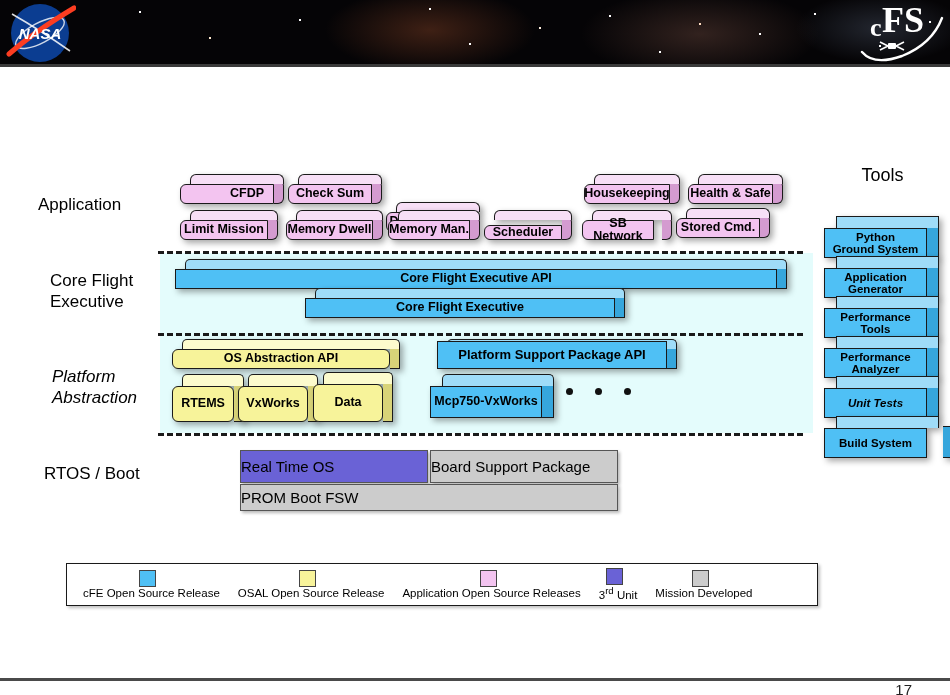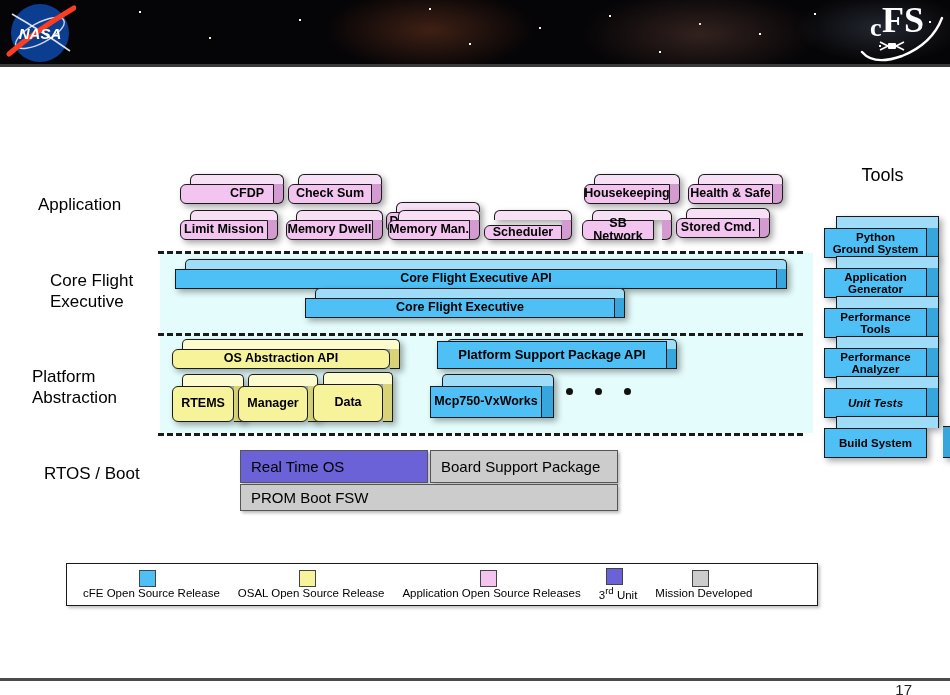--- a/index.html
+++ b/index.html
@@ -117,21 +117,20 @@
 
   .c-yellow .face { background: #f7f39a; border-radius: 6px; }
   .c-yellow .top  { background: #fcfbcd; }
   .c-yellow .side { background: #d8d378; }
 
   
   .flatbox {
     position: absolute;
     border: 1.4px solid #555;
     display: flex; align-items: center;
-    padding-left: 10px;
     font-size: 15px;
     color: #000;
     box-shadow: 2px 2px 3px rgba(0,0,0,.28);
   }
 
   
   #tools-title {
     position: absolute; left: 815px; top: 165px; width: 135px;
     text-align: center; font-size: 18px; color: #000;
   }
@@ -195,21 +194,21 @@
   </svg>
 
 
   <div class="row-label" style="left:38px; top:194px;">Application</div>
 
   <div class="row-label" style="left:50px; top:270px;">
     <div>Core Flight</div>
     <div>Executive</div>
   </div>
 
-  <div class="row-label" style="left:32px; top:366px;">
+  <div class="row-label" style="left:52px; top:366px;font-style:italic;">
     <div>Platform</div>
     <div>Abstraction</div>
   </div>
 
   <div class="row-label" style="left:44px; top:463px;">RTOS / Boot</div>
 
   <div id="layer-band"></div>
   <div class="dash-line" style="top:251px;"></div>
   <div class="dash-line" style="top:333px;"></div>
   <div class="dash-line" style="top:433px;"></div>
@@ -301,21 +300,21 @@
 
   <div class="box3d c-yellow" style="left:172px; top:374px; width:72px; height:48px;">
     <div class="top" style="width:62px; height:12px; margin-left:10px; border-radius:5px 5px 0 0;"></div>
     <div class="side" style="width:10px; height:38px; margin-top:10px;"></div>
     <div class="face" style="width:62px; height:36px; font-size:12.5px;">RTEMS</div>
   </div>
 
   <div class="box3d c-yellow" style="left:238px; top:374px; width:80px; height:48px;">
     <div class="top" style="width:70px; height:12px; margin-left:10px; border-radius:5px 5px 0 0;"></div>
     <div class="side" style="width:10px; height:38px; margin-top:10px;"></div>
-    <div class="face" style="width:70px; height:36px; font-size:12.5px;">Manager</div>
+    <div class="face" style="width:70px; height:36px; font-size:12.5px;">VxWorks</div>
   </div>
 
   <div class="box3d c-yellow" style="left:313px; top:372px; width:80px; height:50px;">
     <div class="top" style="width:70px; height:12px; margin-left:10px; border-radius:5px 5px 0 0;"></div>
     <div class="side" style="width:10px; height:40px; margin-top:10px;"></div>
     <div class="face" style="width:70px; height:38px; font-size:12.5px;">Data</div>
   </div>
 
   <div class="box3d c-blue" style="left:437px; top:339px; width:240px; height:30px;">
     <div class="top" style="width:230px; height:10px; margin-left:10px; border-radius:5px 5px 0 0;"></div>

